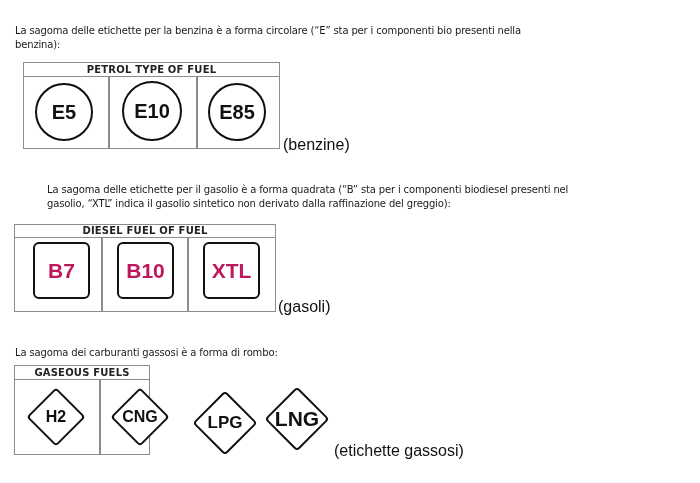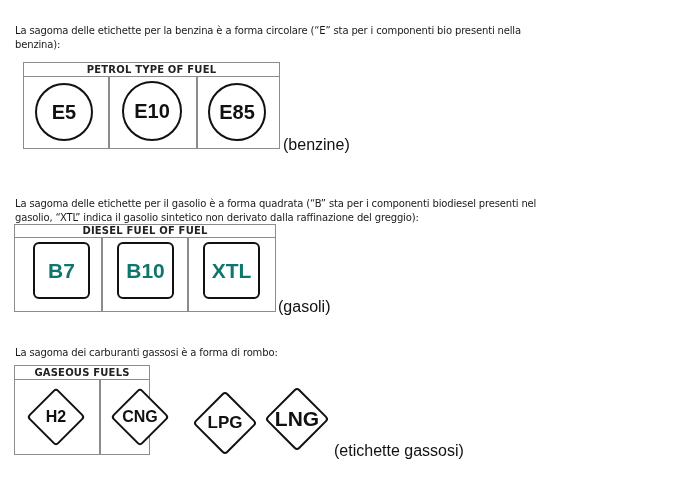--- a/index.html
+++ b/index.html
@@ -10,21 +10,21 @@
   .tbl { position:absolute; border:1.5px solid #8c8c8c; box-sizing:border-box; }
   .tbl .hdr { position:absolute; left:0; right:0; top:0; border-bottom:1.5px solid #8c8c8c;
               font-size:10px; font-weight:bold; text-align:center; letter-spacing:0.2px; color:#222; }
   .vdiv { position:absolute; width:1.5px; background:#8c8c8c; }
   .note { position:absolute; font-family:"Liberation Sans", sans-serif; font-size:16px; color:#111; white-space:nowrap; }
   .circle { position:absolute; border:2px solid #111; border-radius:50%; box-sizing:border-box;
             display:flex; align-items:center; justify-content:center;
             font-family:"Liberation Sans", sans-serif; font-weight:bold; font-size:20px; color:#111; }
   .square { position:absolute; border:2px solid #111; border-radius:6px; box-sizing:border-box;
             display:flex; align-items:center; justify-content:center;
-            font-family:"Liberation Sans", sans-serif; font-weight:bold; font-size:21px; color:#0f766e; }
+            font-family:"Liberation Sans", sans-serif; font-weight:bold; font-size:21px; color:#be185d; }
   .diamond { position:absolute; }
   .diamond .shape { position:absolute; left:50%; top:50%; border:2px solid #111; border-radius:4px;
                     box-sizing:border-box; transform:translate(-50%,-50%) rotate(45deg); background:#fff; }
   .diamond .lbl { position:absolute; left:0; right:0; top:50%; transform:translateY(-50%); text-align:center;
                   font-family:"Liberation Sans", sans-serif; font-weight:bold; font-size:16px; color:#111; }
 </style>
 </head>
 <body>
 
 <div class="para" style="top:24px;">
@@ -35,21 +35,21 @@
 <div class="tbl" style="left:23px; top:62px; width:257px; height:87px;">
   <div class="hdr" style="height:13px; line-height:13px;">PETROL TYPE OF FUEL</div>
   <div class="vdiv" style="left:84px; top:13px; bottom:0;"></div>
   <div class="vdiv" style="left:172px; top:13px; bottom:0;"></div>
   <div class="circle" style="left:11px; top:20px; width:58px; height:58px;">E5</div>
   <div class="circle" style="left:98px; top:18px; width:60px; height:60px;">E10</div>
   <div class="circle" style="left:184px; top:20px; width:58px; height:58px;">E85</div>
 </div>
 <div class="note" style="left:283px; top:136px;">(benzine)</div>
 
-<div class="para" style="top:197px;">
+<div class="para" style="top:183px;margin-left:32px;">
   <span>La sagoma delle etichette per il gasolio è a forma quadrata (“B” sta per i componenti biodiesel presenti nel</span>
   <span>gasolio, “XTL” indica il gasolio sintetico non derivato dalla raffinazione del greggio):</span>
 </div>
 
 <div class="tbl" style="left:14px; top:224px; width:262px; height:88px;">
   <div class="hdr" style="height:12px; line-height:12px;">DIESEL FUEL OF FUEL</div>
   <div class="vdiv" style="left:86px; top:12px; bottom:0;"></div>
   <div class="vdiv" style="left:172px; top:12px; bottom:0;"></div>
   <div class="square" style="left:18px; top:17px; width:57px; height:57px;">B7</div>
   <div class="square" style="left:102px; top:17px; width:57px; height:57px;">B10</div>

